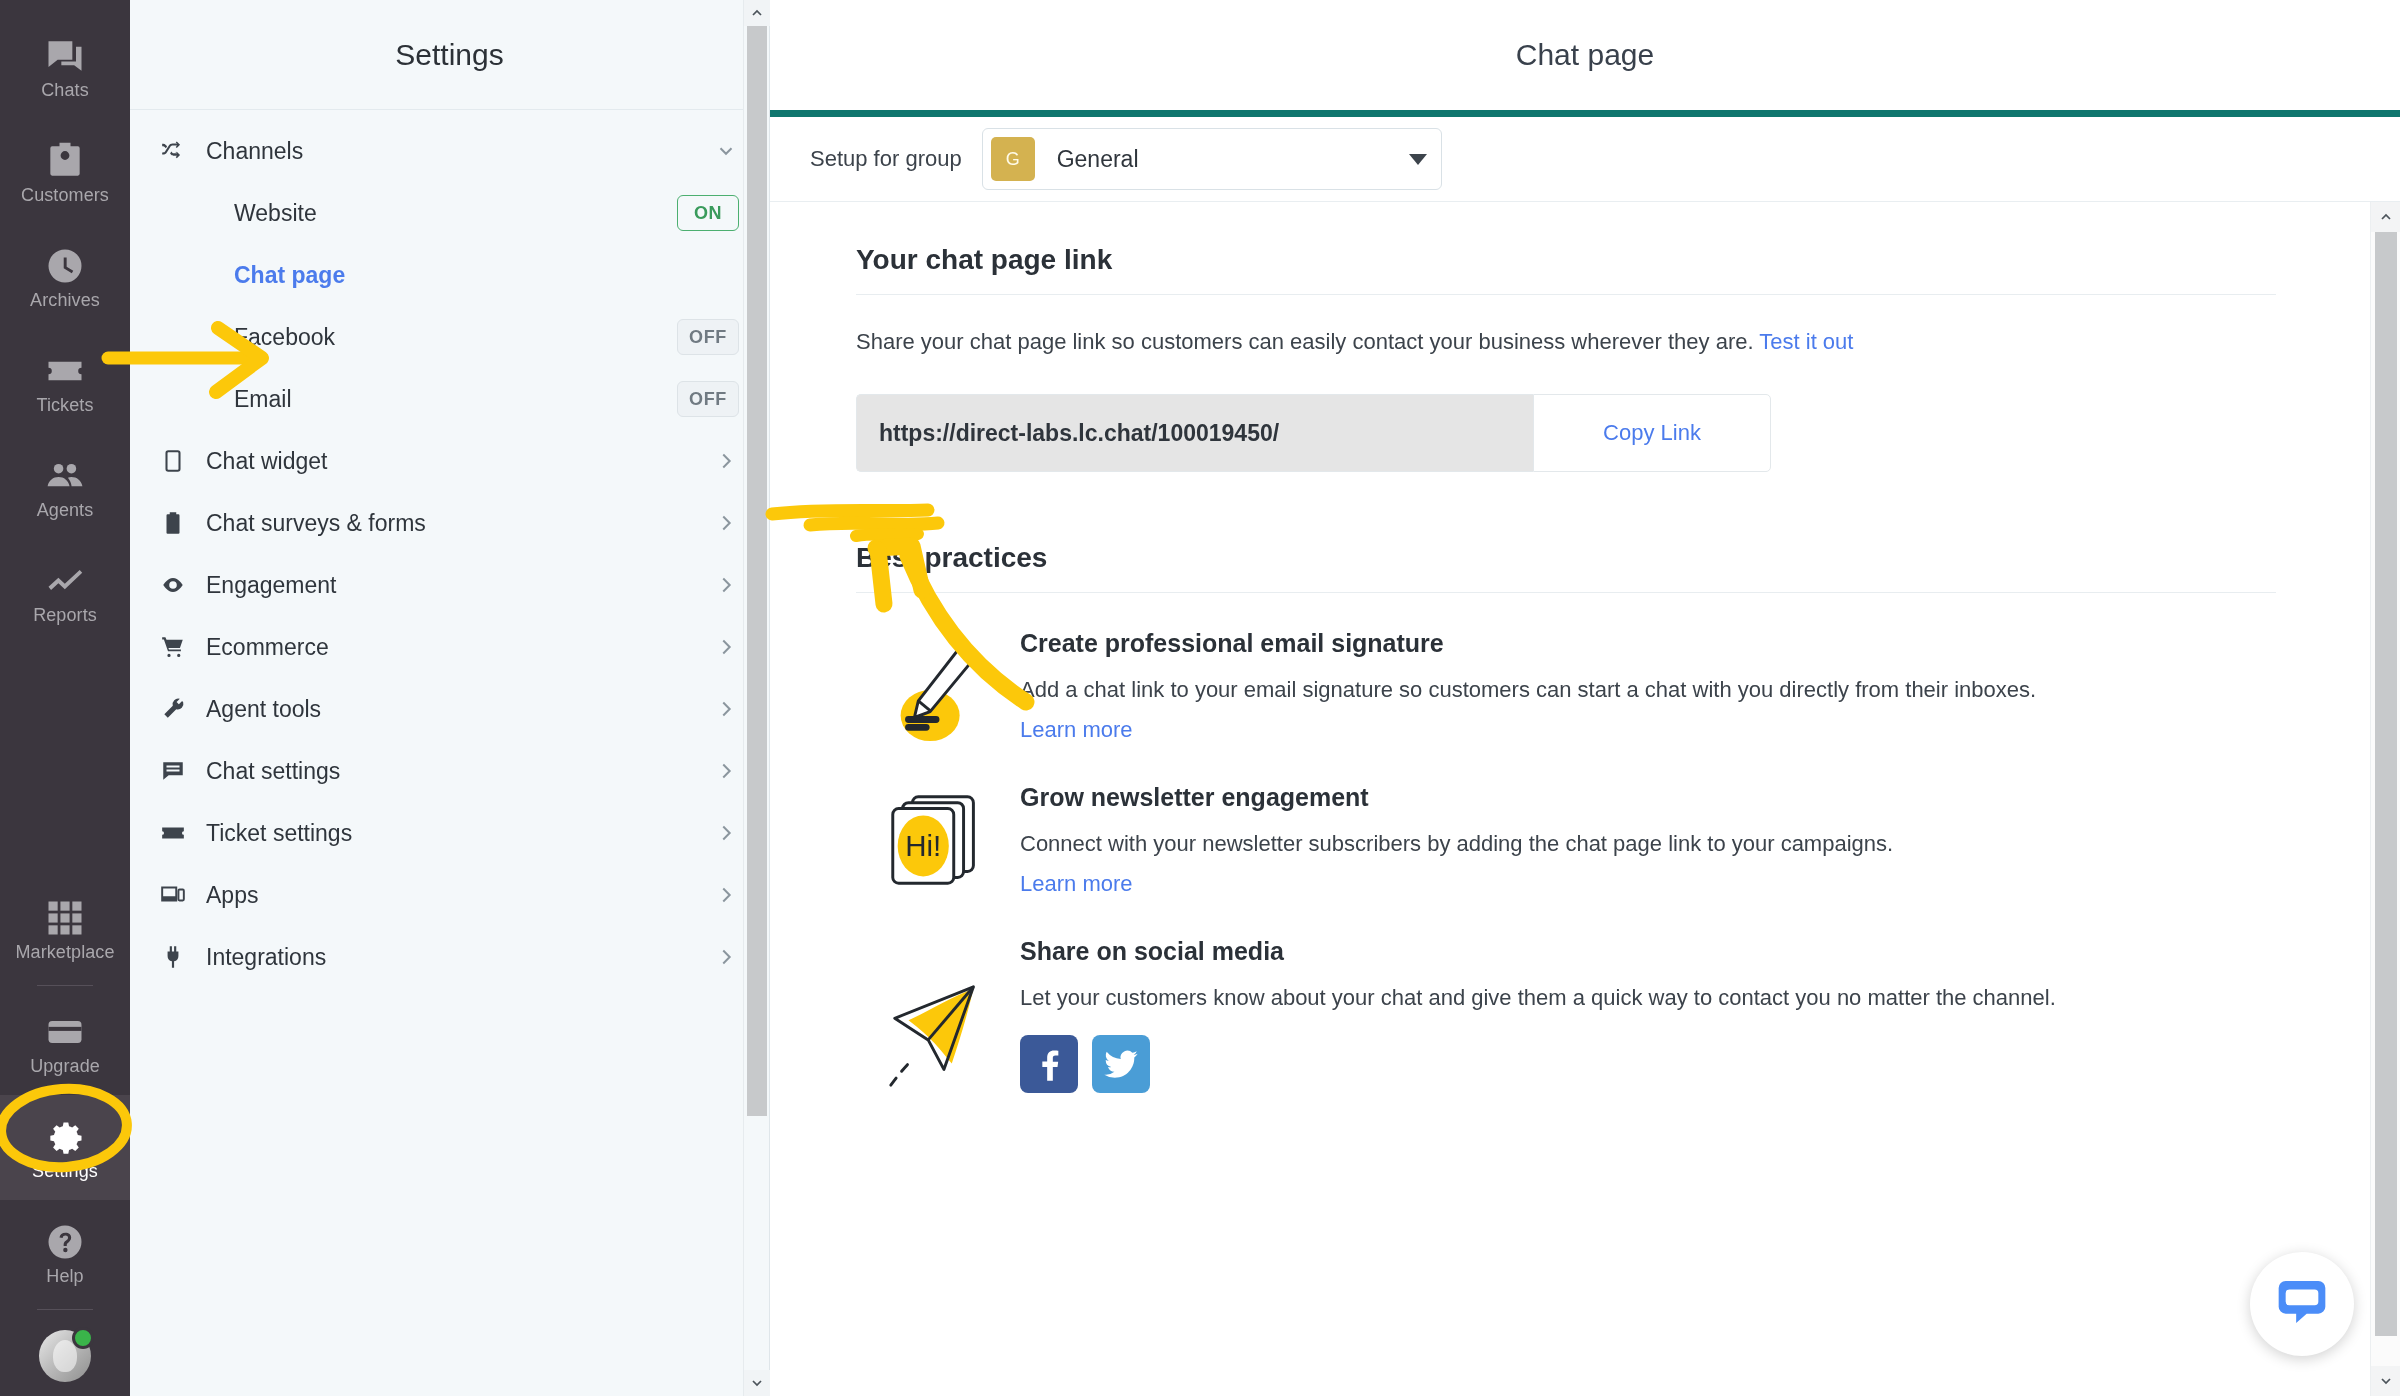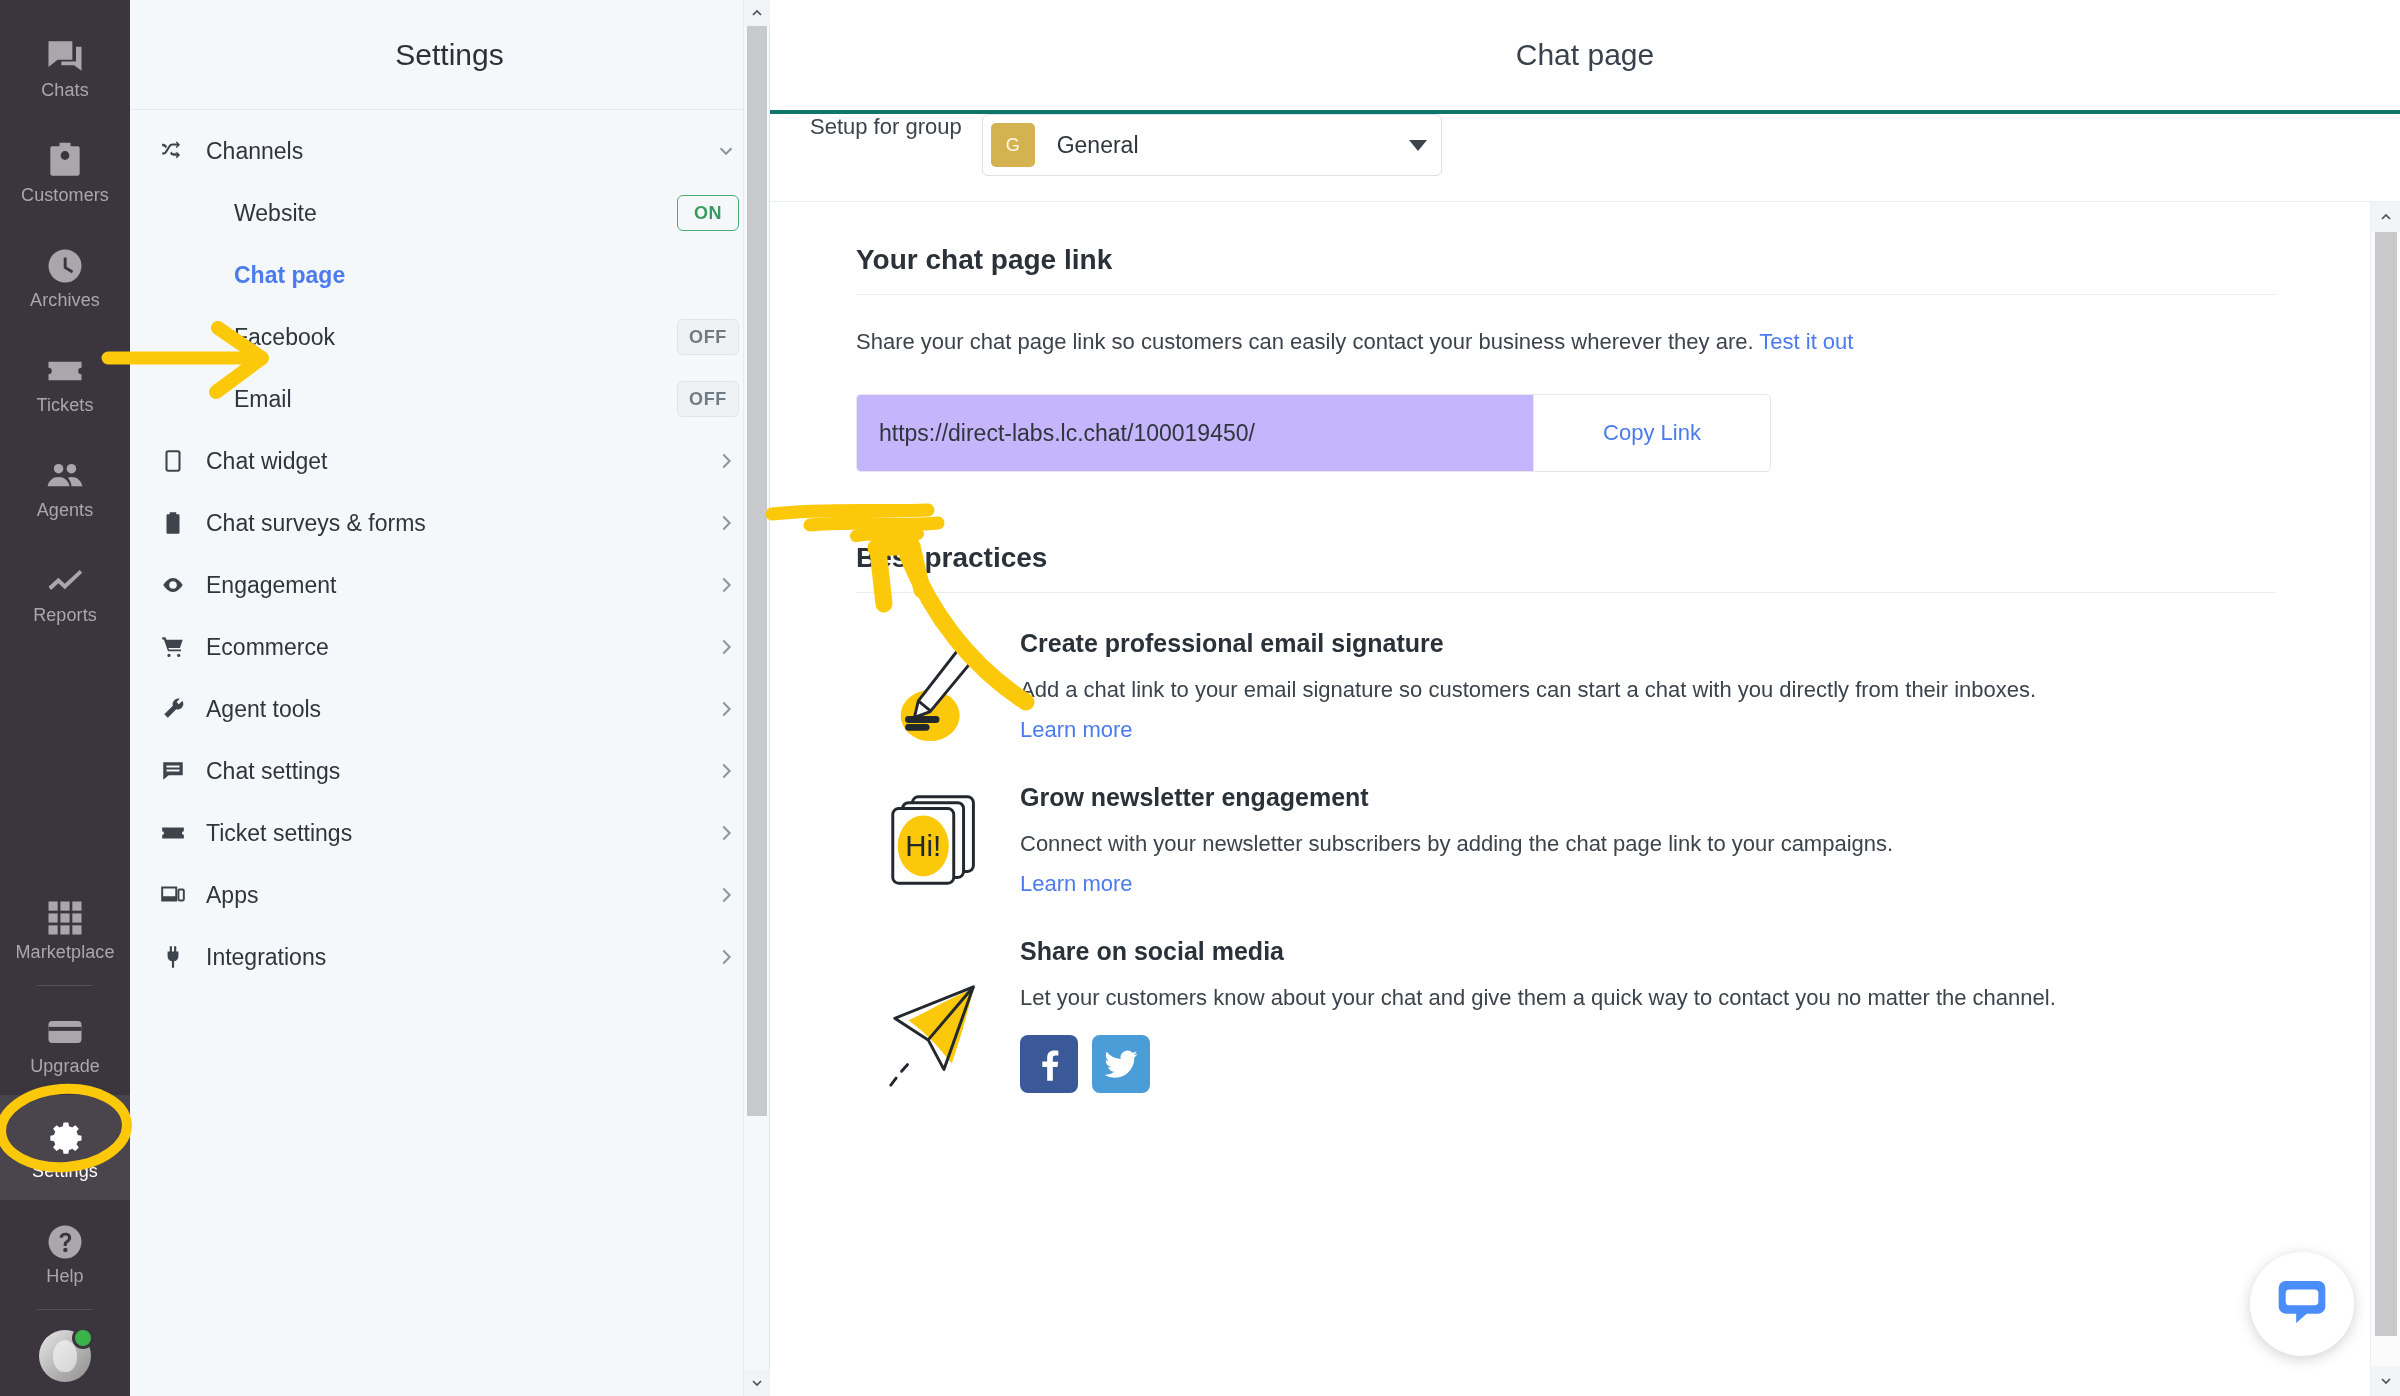--- a/index.html
+++ b/index.html
@@ -112,22 +112,22 @@
   
   .main { flex: 1 1 auto; height: 100%; position: relative; background: #ffffff; display: flex; flex-direction: column; }
   .main-head {
     height: 110px; flex: 0 0 110px;
     display: flex; align-items: center; justify-content: center;
     position: relative;
   }
   .main-title { font-size: 30px; color: #39414c; }
   .group-bar {
     height: 92px; flex: 0 0 92px;
-    border-top: 4px solid #0f766e; border-bottom: 1px solid #e9eef1;
-    display: flex; padding-left: 40px;
+    border-top: 7px solid #0f766e; border-bottom: 1px solid #e9eef1;
+    display: flex; align-items: center; padding-left: 40px;
   }
   .group-label { font-size: 22px; color: #3c434b; margin-right: 20px; }
   .group-select {
     width: 460px; height: 62px; border: 1px solid #d9e1e6; border-radius: 6px;
     background: #fff; display: flex; align-items: center; cursor: pointer;
     padding: 0 8px 0 8px;
   }
   .group-avatar {
     width: 44px; height: 44px; border-radius: 5px; background: #d4b250;
     color: #fffbe8; font-size: 18px; display: flex; align-items: center; justify-content: center;
@@ -139,23 +139,23 @@
 
   .main-body { flex: 1 1 auto; position: relative; overflow: hidden; padding-left: 70px; padding-right: 70px; }
   .content { max-width: 1420px; padding-top: 42px; margin-left: 16px; }
   .sec-title { font-size: 28px; color: #2b3138; font-weight: 700; padding-bottom: 18px; }
   .rule { height: 1px; background: #e8edf0; margin-bottom: 30px; }
   .sec-desc { font-size: 22px; color: #3c434b; line-height: 1.5; }
   .inline-link { color: #4b7bec; cursor: pointer; }
   .link-row { display: flex; margin-top: 36px; width: 915px; height: 78px; }
   .link-box {
     flex: 1 1 auto; border: 1px solid #e3e8eb; border-right: none;
-    border-radius: 5px 0 0 5px; background: #c4b5fd;
+    border-radius: 5px 0 0 5px; background: #e5e5e5;
     display: flex; align-items: center; padding-left: 22px;
-    font-size: 23px; color: #2f353c;
+    font-size: 23px; color: #2f353c; font-weight: bold;
   }
   .copy-btn {
     width: 238px; flex: 0 0 238px;
     border: 1px solid #e3e8eb; border-radius: 0 5px 5px 0;
     background: #ffffff; color: #4b7bec; font-size: 22px;
     display: flex; align-items: center; justify-content: center; cursor: pointer;
   }
 
   .bp-title { font-size: 28px; color: #2b3138; font-weight: 700; padding-bottom: 18px; margin-top: 70px; }
   .bp-item { display: flex; margin-top: 32px; }

